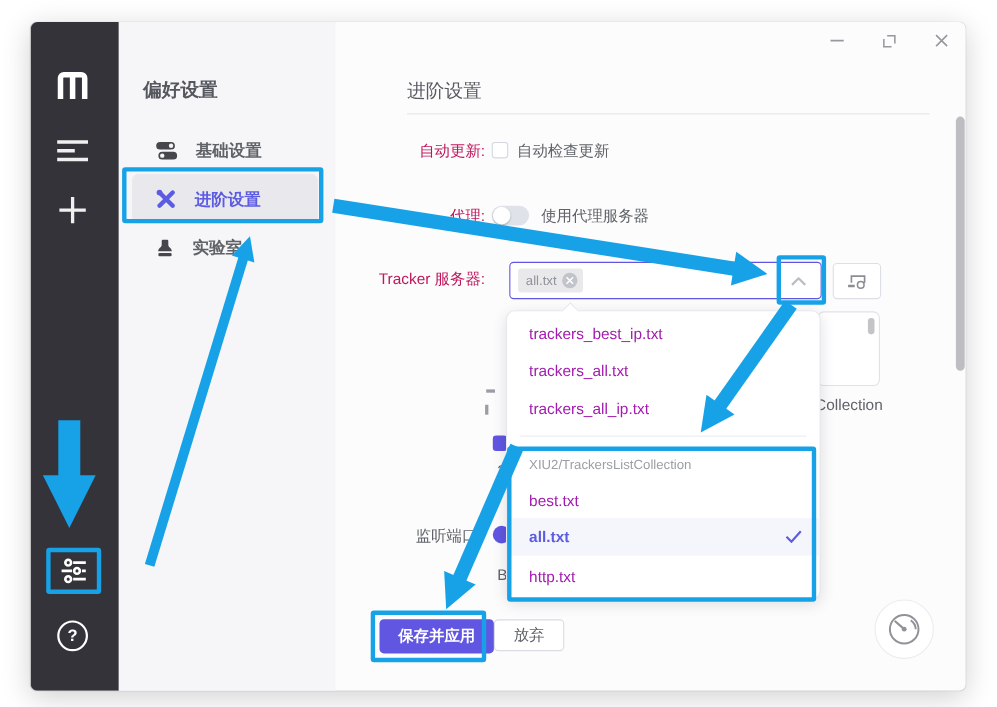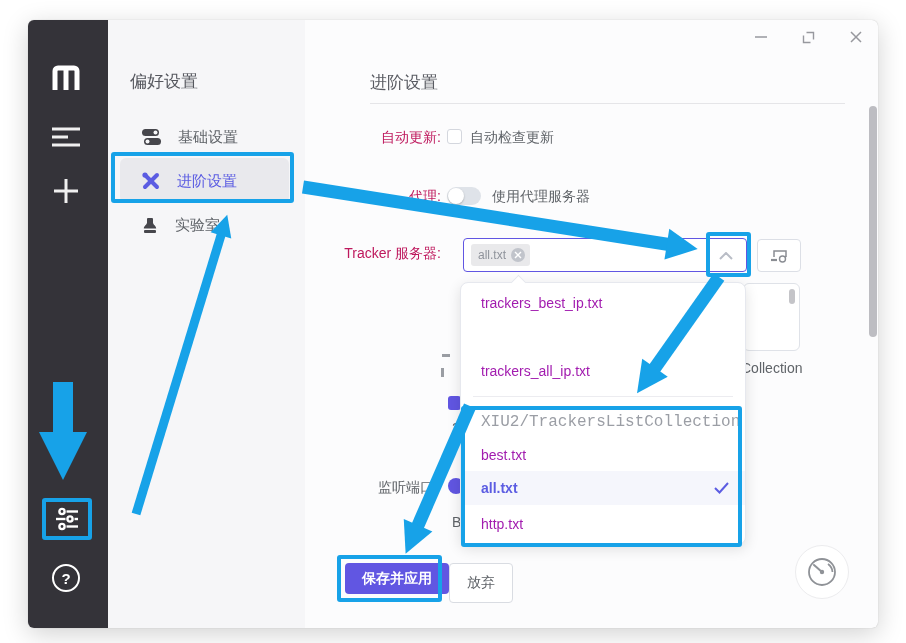--- a/index.html
+++ b/index.html
@@ -13,21 +13,21 @@
             background:#fcfcfd; border-radius:6px; overflow:hidden;
             box-shadow:0 6px 26px rgba(0,0,0,.18), 0 0 1px rgba(0,0,0,.25); }
 
   
   .sidebar { position:absolute; left:0; top:0; width:80px; height:608px; background:#343339; }
   .help-circle { left:24px; top:544px; width:28px; height:28px; border:2px solid #fff;
                  border-radius:50%; color:#fff; font-size:15px; font-weight:bold;
                  display:flex; align-items:center; justify-content:center; }
 
   
-  .nav { position:absolute; left:80px; top:0; width:197px; height:608px; background:#f6f6f8; }
+  .nav { position:absolute; left:80px; top:0; width:197px; height:608px; background:#f6f6f8;font-weight:bold; }
   .nav-title { left:22px; top:50px; font-size:17px; color:#55575e; }
   .nav-sel-bg { left:12px; top:138px; width:169px; height:45px; border-radius:6px; background:#e9e9ed; }
   .nav-item { height:24px; display:flex; align-items:center; }
   .nav-label { font-size:15px; color:#5f6368; margin-left:16px; }
   .nav-label.sel { color:#5b5ce2; }
 
   
   .page-title { left:342px; top:51px; font-size:17px; color:#595b62; }
   .h-divider { left:342px; top:83px; width:475px; height:1px; background:#e5e5e8; }
   .form-label { right:437px; font-size:14px; color:#be185d; white-space:nowrap; line-height:17px; }
@@ -64,31 +64,31 @@
 
   
   .dropdown { left:432px; top:262px; width:286px; height:263px; background:#fff;
               border:1px solid #e6e8ee; border-radius:8px;
               box-shadow:0 4px 14px rgba(0,0,0,.12); z-index:20; }
   .dd-notch { position:absolute; left:52px; top:-6px; width:11px; height:11px; background:#fff;
               border-left:1px solid #e6e8ee; border-top:1px solid #e6e8ee; transform:rotate(45deg); }
   .dd-item { position:absolute; left:0; width:100%; padding-left:20px; font-size:14px;
              color:#a21caf; line-height:28px; }
   .dd-divider { position:absolute; left:12px; right:12px; top:113px; height:1px; background:#ececf0; }
-  .dd-group { position:absolute; left:20px; top:129px; font-size:16px; color:#9b9ea5; line-height:20px;font-family:Liberation Mono, monospace; }
+  .dd-group { position:absolute; left:20px; top:129px; font-size:12px; color:#9b9ea5; line-height:20px; }
   .dd-sel-row { position:absolute; left:0; top:188px; width:100%; height:34px; background:#f5f6fc; }
   .dd-sel-label { position:absolute; left:20px; top:0; font-size:14px; font-weight:bold;
                   color:#5b5ce2; line-height:34px; }
   .dd-check { position:absolute; right:16px; top:11px; }
 
   
   .save-btn { left:317px; top:543px; width:104px; height:31px; background:#6156e2; border-radius:4px;
               color:#fff; font-size:14px; font-weight:bold;
               display:flex; align-items:center; justify-content:center; }
-  .discard-btn { left:421px; top:543px; width:64px; height:40px; background:#fff;
+  .discard-btn { left:421px; top:543px; width:64px; height:29px; background:#fff;
                  border:1px solid #d9dce2; border-radius:4px; color:#5f6368; font-size:14px;
                  display:flex; align-items:center; justify-content:center; }
 
   .gauge-btn { left:767px; top:525px; width:54px; height:54px; border-radius:50%;
                border:1px solid #ececee; background:#fff;
                display:flex; align-items:center; justify-content:center; }
 
   
   .hl-box { border:4px solid #17a2e8; border-radius:3px; z-index:40; pointer-events:none; }
 
@@ -230,20 +230,21 @@
     <div class="abs frag-mark1"></div>
     <div class="abs frag-mark2"></div>
     <div class="abs frag-check"></div>
     <div class="abs side-text" style="left:424px;top:400px">2</div>
     <div class="abs frag-toggle"></div>
     <div class="abs side-text" style="left:424px;top:494px">B</div>
 
     <div class="abs dropdown">
       <div class="dd-notch"></div>
       <div class="dd-item" style="top:6px">trackers_best_ip.txt</div>
+      <div class="dd-item" style="top:40px">trackers_all.txt</div>
       <div class="dd-item" style="top:74px">trackers_all_ip.txt</div>
       <div class="dd-divider"></div>
       <div class="dd-group">XIU2/TrackersListCollection</div>
       <div class="dd-item" style="top:158px">best.txt</div>
       <div class="dd-sel-row">
         <span class="dd-sel-label">all.txt</span>
         <svg class="dd-check" width="15" height="12" viewBox="0 0 15 12">
           <path d="M1 6 L5.5 10.5 L14 1" stroke="#5b5ce2" stroke-width="2" fill="none"></path>
         </svg>
       </div>

